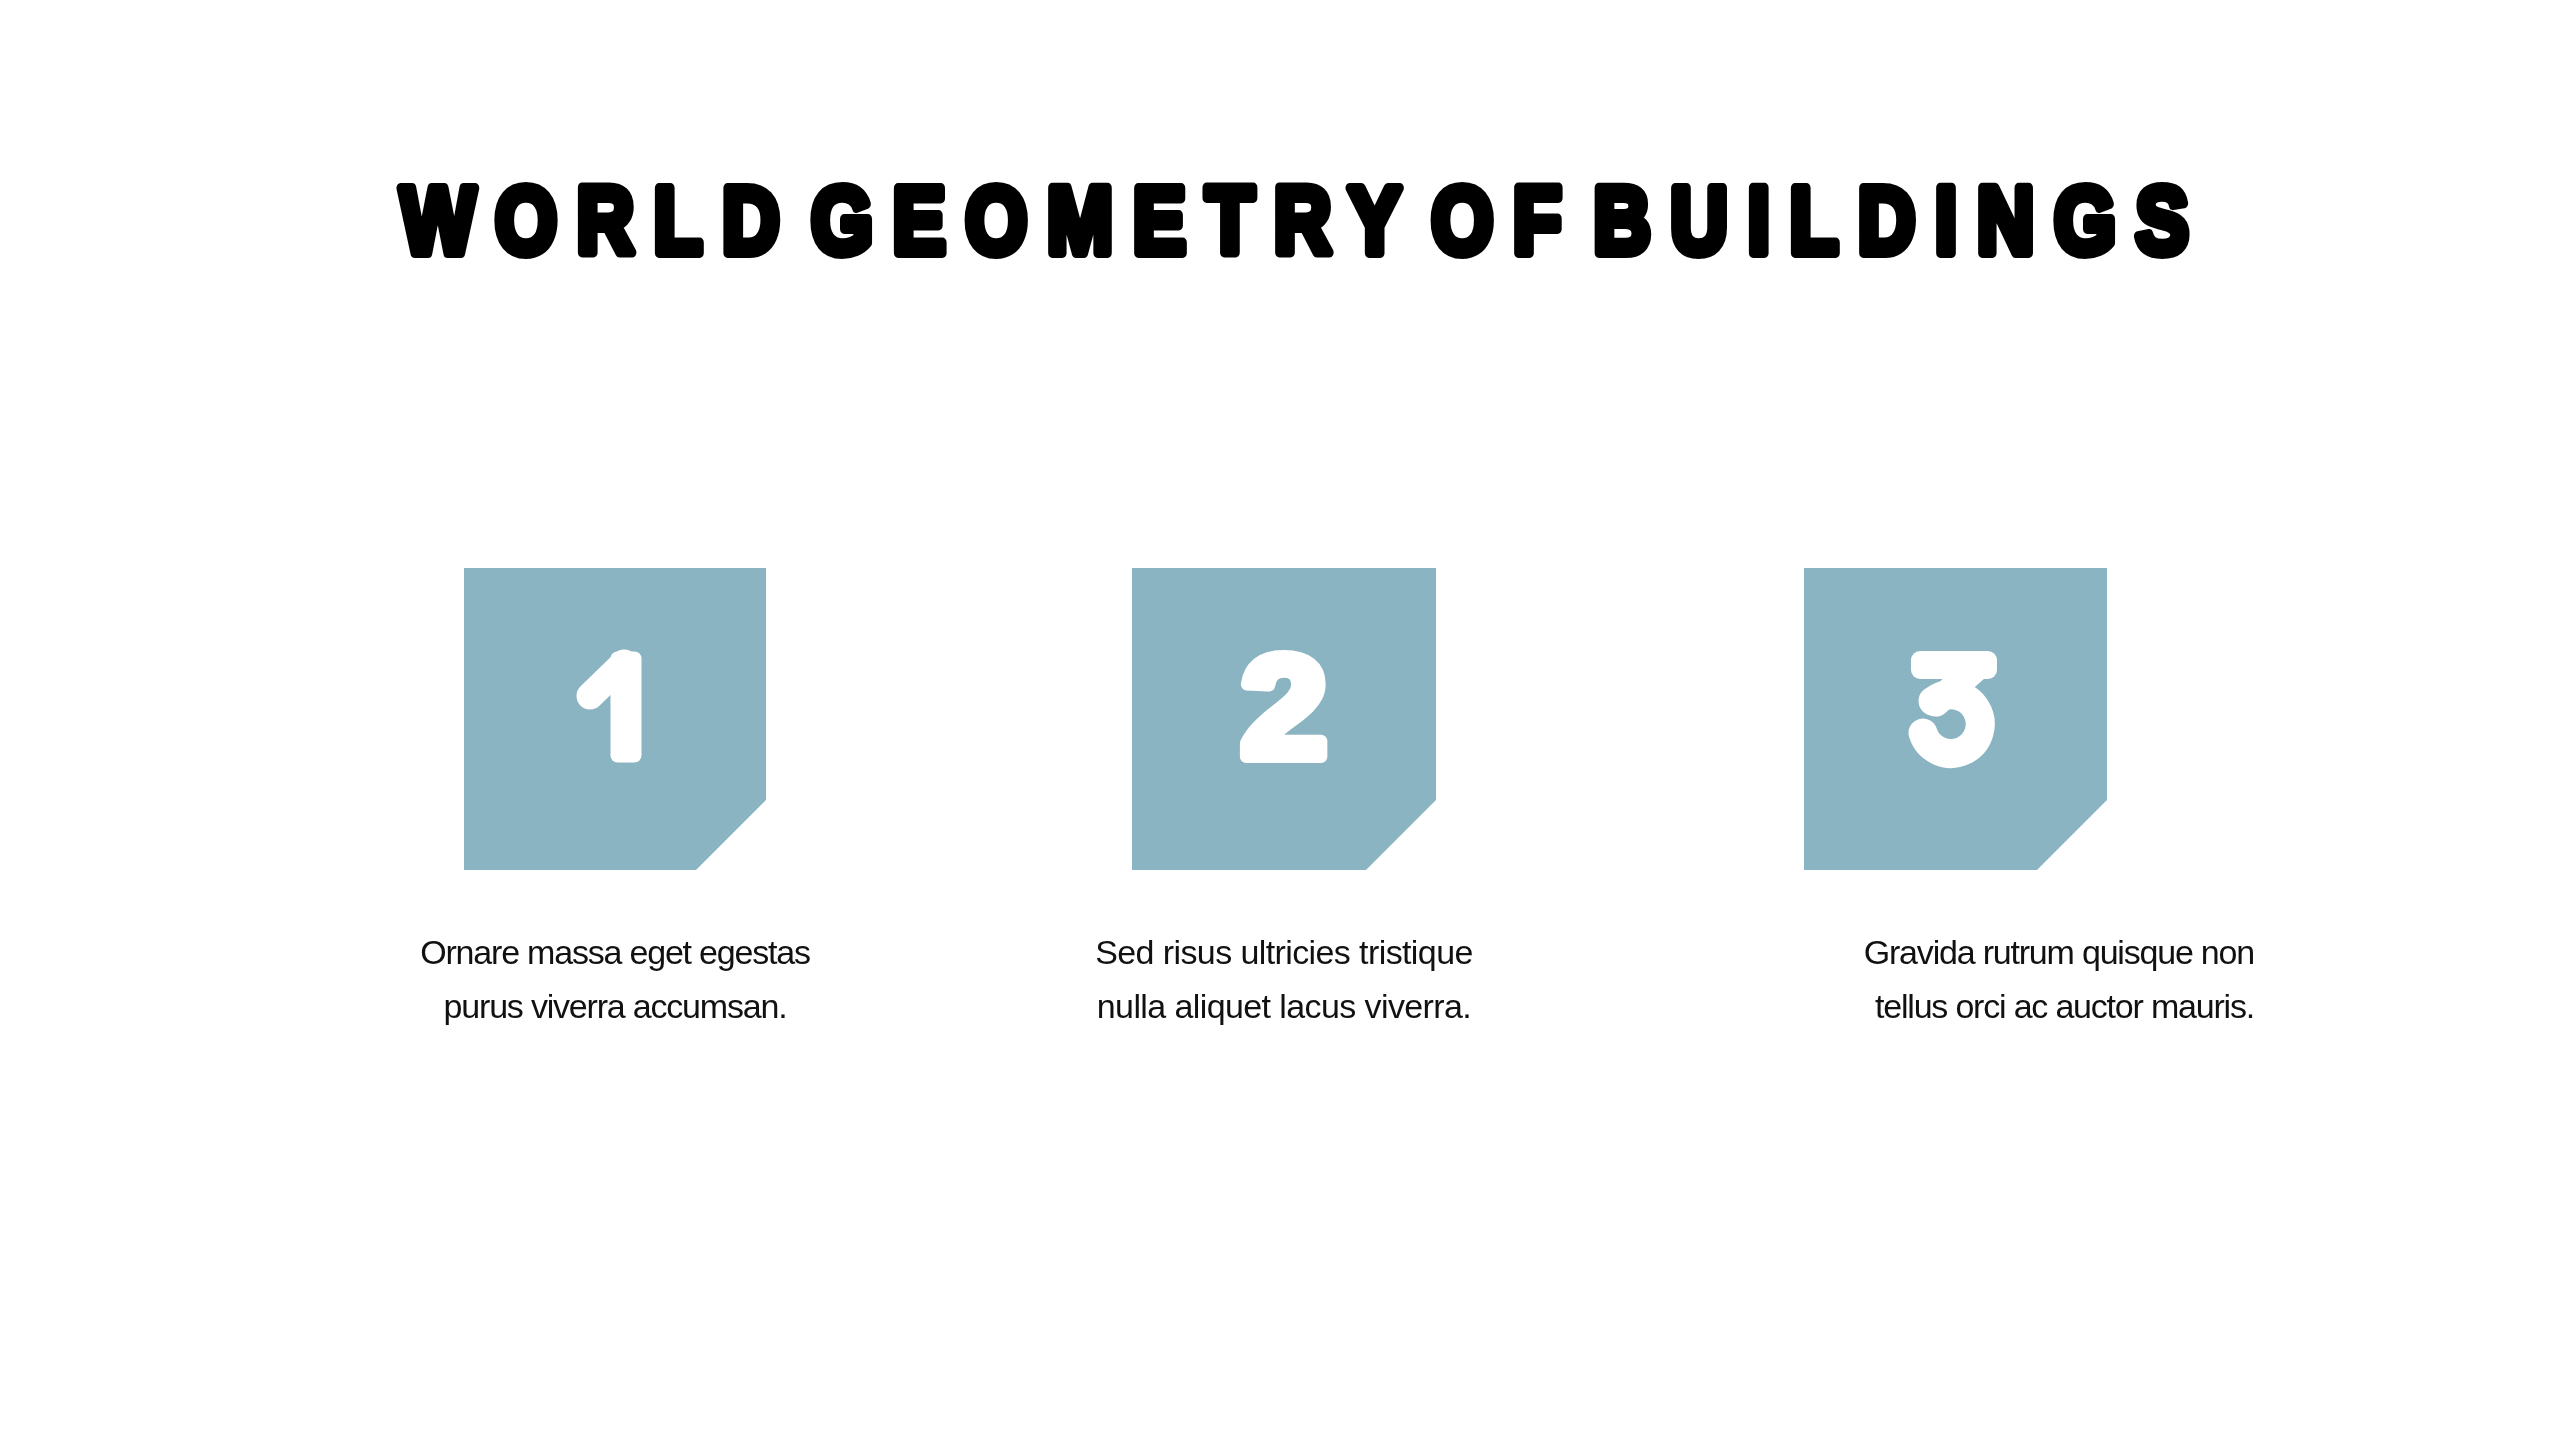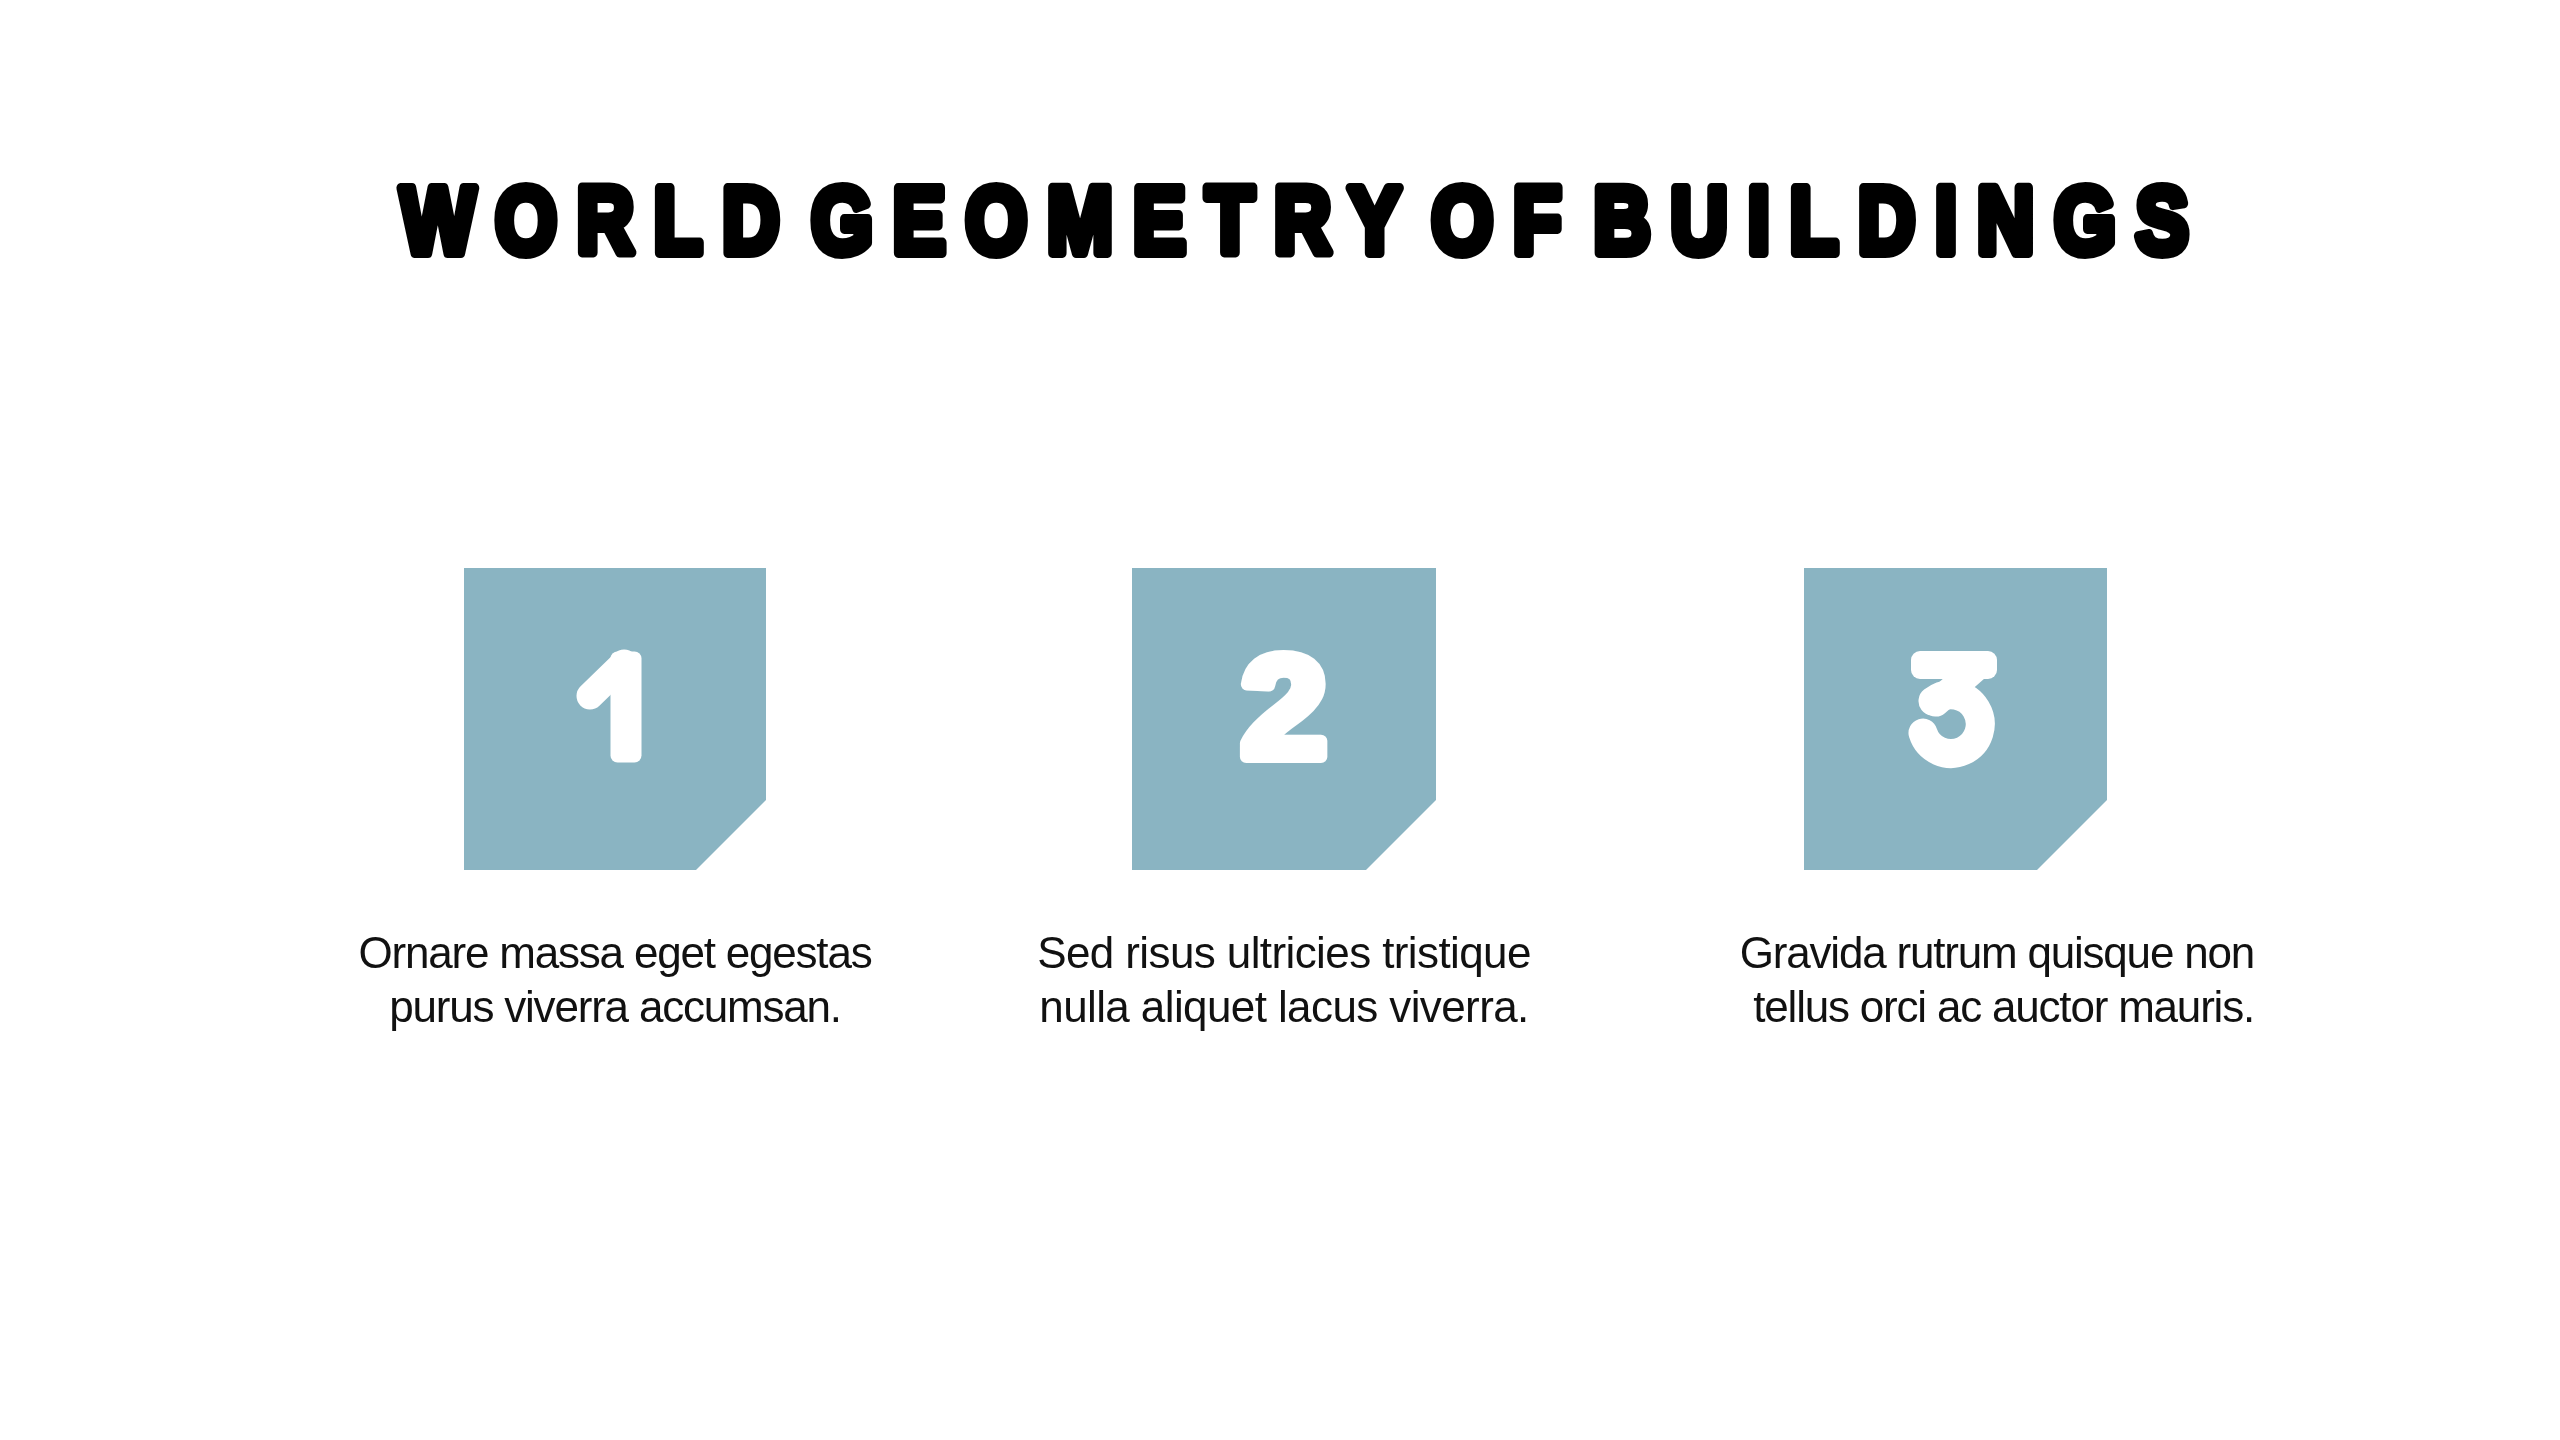--- a/index.html
+++ b/index.html
@@ -1,20 +1,20 @@
 <!DOCTYPE html>
 <html><head>
 <meta charset="utf-8">
 <style>
   html,body{margin:0;padding:0;}
   body{width:2560px;height:1440px;background:#ffffff;position:relative;overflow:hidden;
        font-family:"Liberation Sans",sans-serif;}
   .sq{position:absolute;background:#8ab4c2;
       clip-path:polygon(0 0,100% 0,100% calc(100% - 70px),calc(100% - 70px) 100%,0 100%);}
-  .cap{position:absolute;color:#111111;font-size:44px;line-height:53.5px;letter-spacing:-1.2px;
+  .cap{position:absolute;color:#111111;font-size:34px;line-height:53.5px;letter-spacing:-1.2px;
        text-align:center;white-space:nowrap;}
 </style>
 </head>
 <body>
 
   <svg style="position:absolute;left:0;top:0;" width="2560" height="330">
     <text x="1304.5" y="252.5" text-anchor="middle" textLength="1808" lengthAdjust="spacingAndGlyphs" font-family="Liberation Sans" font-weight="bold" font-size="95" letter-spacing="24" word-spacing="-36" fill="#000000" stroke="#000000" stroke-width="10" stroke-linejoin="round" stroke-linecap="round" paint-order="stroke fill">WORLD GEOMETRY OF BUILDINGS</text>
   </svg>
 
   <div class="sq" style="left:464px;top:568px;width:302px;height:302px;"></div>

